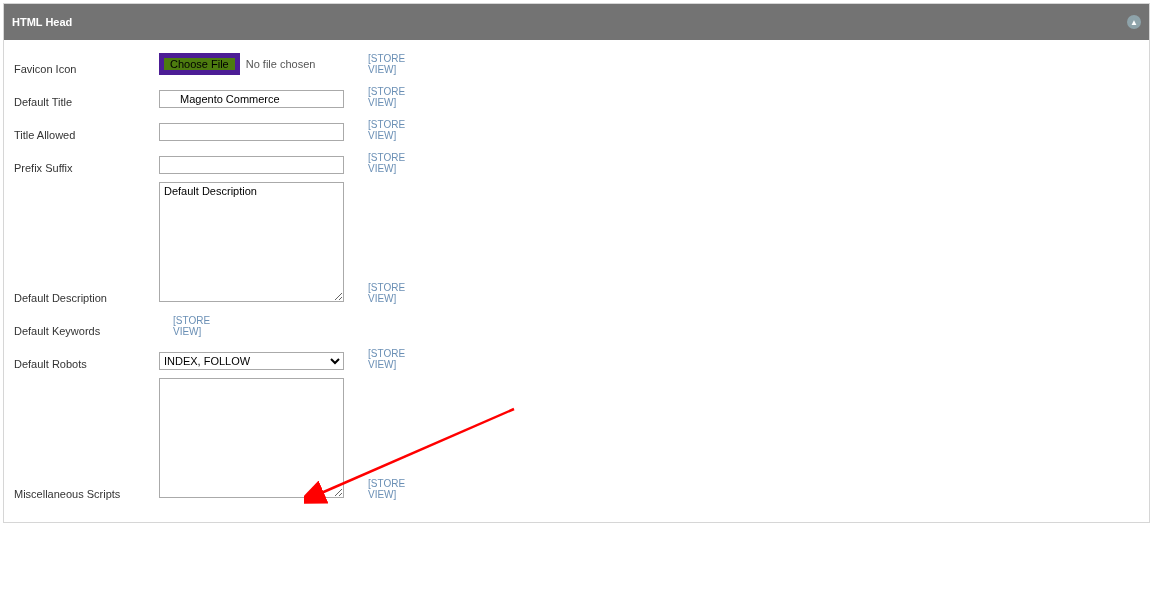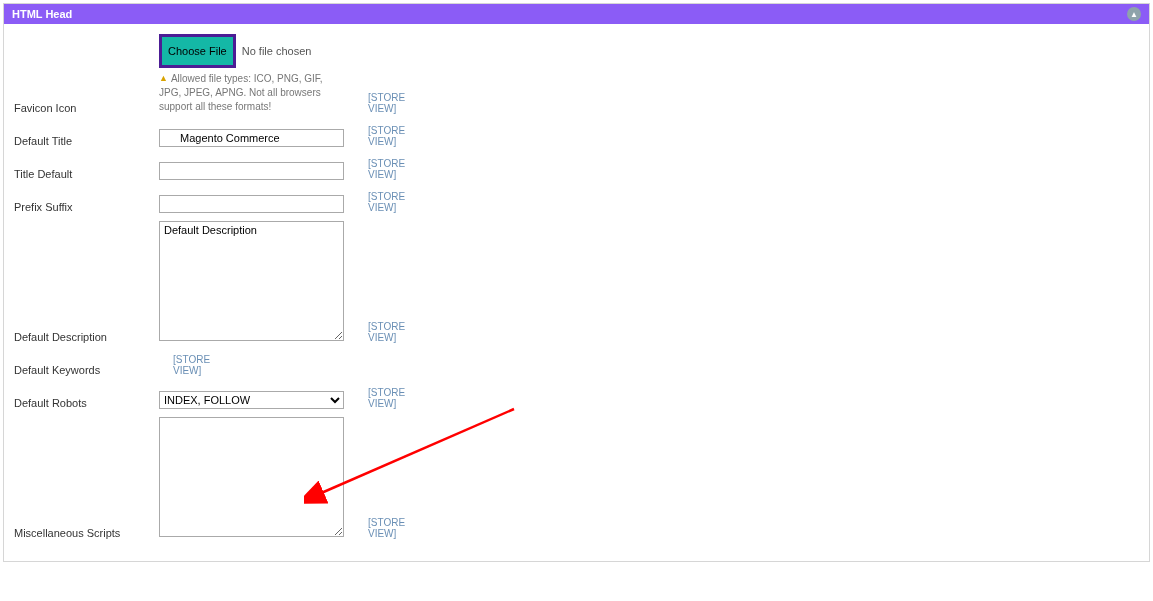--- a/index.html
+++ b/index.html
@@ -9,25 +9,25 @@
     font-family: Arial, Helvetica, sans-serif;
     font-size: 11px;
     color: #333;
     background: #fff;
     width: 1153px;
   }
   .panel {
     border: 1px solid #d6d6d6;
   }
   .panel-header {
-    background: #8b5cf6;
+    background: #737373;
     color: #fff;
     font-weight: bold;
     font-size: 11px;
-    padding: 3px 8px;
+    padding: 11px 8px;
     display: flex;
     justify-content: space-between;
     align-items: center;
   }
   .collapse-btn {
     width: 14px;
     height: 14px;
     background: #8ea3aa;
     border-radius: 50%;
     display: flex;
@@ -84,23 +84,23 @@
   .select {
     width: 185px;
     height: 18px;
     border: 1px solid #aaa;
     font-size: 11px;
     background: #fff;
     font-family: Arial, Helvetica, sans-serif;
   }
   .file-btn {
     font-size: 11px;
-    padding: 8px 6px;
-    border: 3px solid #4c1d95;
-    background: #14b8a6;
+    padding: 0 6px;
+    border: 5px solid #4c1d95;
+    background: #4d7c0f;
     cursor: pointer;
     font-family: Arial, Helvetica, sans-serif;
   }
   .file-wrap {
     display: flex;
     align-items: center;
     gap: 6px;
   }
   .file-status {
     font-size: 11px;
@@ -134,37 +134,34 @@
   </div>
   <div class="panel-body">
 
     <div class="row">
       <div class="label-col">Favicon Icon</div>
       <div class="field-col">
         <div class="file-wrap">
           <button class="file-btn">Choose File</button>
           <span class="file-status">No file chosen</span>
         </div>
-        <div class="hint">
-          <span class="hint-bullet">▲</span><span>Allowed file types: ICO, PNG, GIF, JPG, JPEG, APNG. Not all browsers support all these formats!</span>
-        </div>
       </div>
       <div class="scope-col">[STORE VIEW]</div>
     </div>
 
     <div class="row">
       <div class="label-col">Default Title</div>
       <div class="field-col">
         <input type="text" class="input-text" value="Magento Commerce" style="">
       </div>
       <div class="scope-col">[STORE VIEW]</div>
     </div>
 
     <div class="row">
-      <div class="label-col">Title Default</div>
+      <div class="label-col">Title Allowed</div>
       <div class="field-col">
         <input type="text" class="input-text" value="" style="">
       </div>
       <div class="scope-col">[STORE VIEW]</div>
     </div>
 
     <div class="row">
       <div class="label-col">Prefix Suffix</div>
       <div class="field-col">
         <input type="text" class="input-text" value="" style="">

